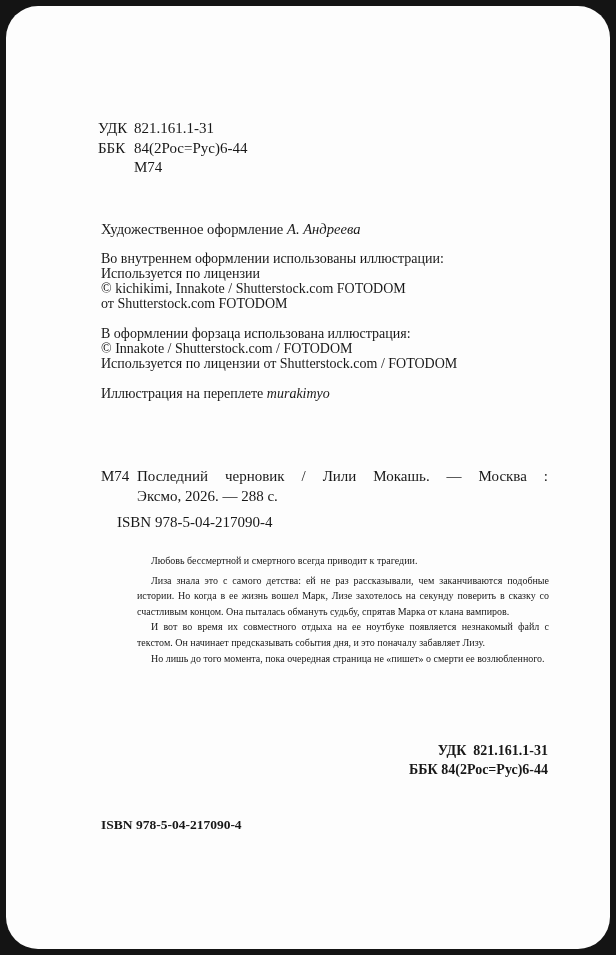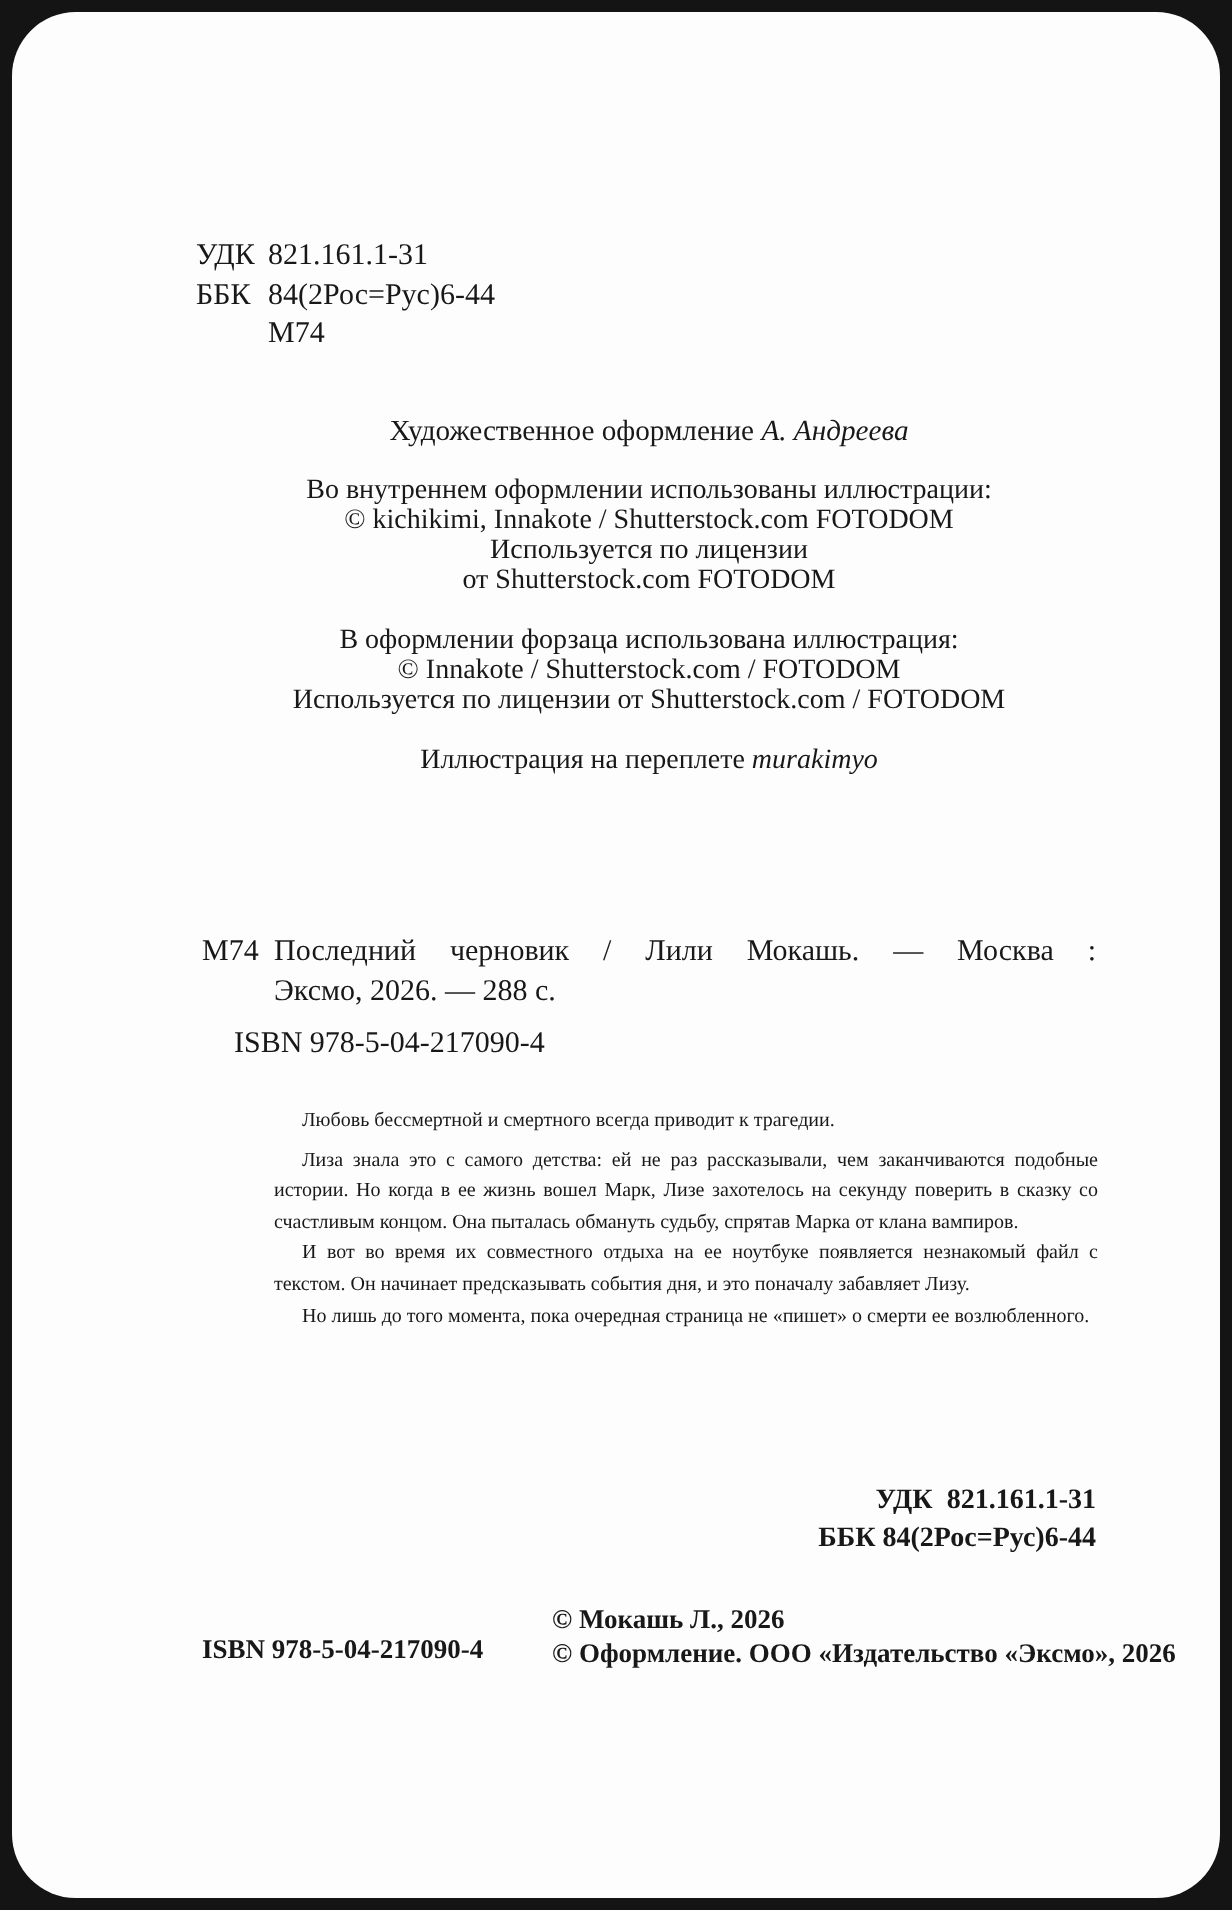--- a/index.html
+++ b/index.html
@@ -12,21 +12,21 @@
   }
   .page{
     position:absolute;left:6px;top:6px;width:604px;height:943px;
     background:#fdfdfd;overflow:hidden;border-radius:32px;
   }
   
   .udc-top{position:absolute;left:92px;top:113px;font-size:15px;line-height:19.5px;}
   .code-row{display:flex;}
   .code-label{width:36px;flex:0 0 36px;}
   
-  .credits{position:absolute;left:95px;top:202px;width:447px;text-align:center;font-size:14px;line-height:15px;}
+  .credits{position:absolute;left:95px;top:215px;width:447px;font-size:14px;line-height:15px;}
   .design-line{font-size:14.6px;line-height:17px;margin-bottom:13px;}
   .credit-block{margin-bottom:15px;}
   .cover-line{margin-top:6px;}
   .italic{font-style:italic;}
   
   .bib{position:absolute;left:95px;top:460px;width:447px;font-size:15px;line-height:20px;}
   .bib-author{padding-left:36px;font-weight:bold;}
   .bib-entry{position:relative;padding-left:36px;}
   .bib-code{position:absolute;left:0;top:0;}
   .bib-line1{text-align:justify;text-align-last:justify;}
@@ -61,22 +61,22 @@
     </div>
   </div>
 
   <div class="credits">
     <div class="design-line">
       <span>Художественное оформление</span>
       <span class="italic">А. Андреева</span>
     </div>
     <div class="credit-block">
       <div>Во внутреннем оформлении использованы иллюстрации:</div>
+      <div>Используется по лицензии</div>
       <div>© kichikimi, Innakote / Shutterstock.com FOTODOM</div>
-      <div>Используется по лицензии</div>
       <div>от Shutterstock.com FOTODOM</div>
     </div>
     <div class="credit-block">
       <div>В оформлении форзаца использована иллюстрация:</div>
       <div>© Innakote / Shutterstock.com / FOTODOM</div>
       <div>Используется по лицензии от Shutterstock.com / FOTODOM</div>
     </div>
     <div class="cover-line">
       <span>Иллюстрация на переплете</span>
       <span class="italic">murakimyo</span>
@@ -99,18 +99,14 @@
     <p>Но лишь до того момента, пока очередная страница не «пишет» о смерти ее возлюбленного.</p>
   </div>
 
   <div class="codes-bottom">
     <div>УДК&nbsp;&nbsp;821.161.1-31</div>
     <div>ББК 84(2Рос=Рус)6-44</div>
   </div>
 
   <div class="footer-isbn">ISBN 978-5-04-217090-4</div>
 
-  <div class="copyrights">
-    <div>© Мокашь Л., 2026</div>
-    <div>© Оформление. ООО «Издательство «Эксмо», 2026</div>
-  </div>
 
 </div>
 
 </body></html>

